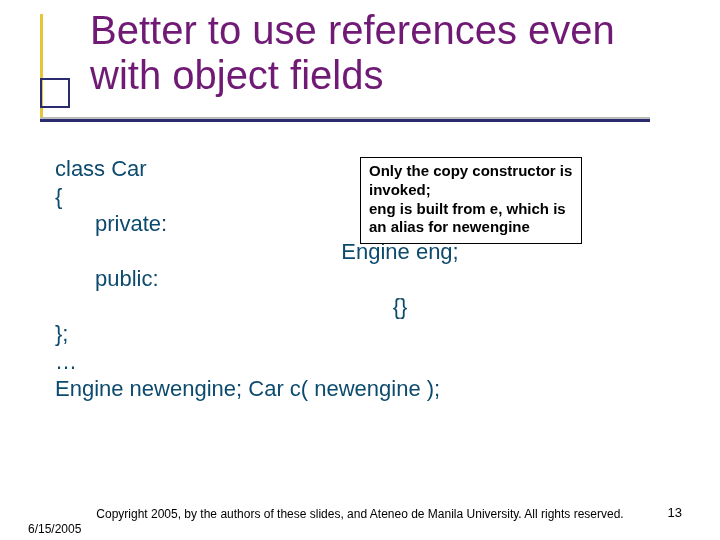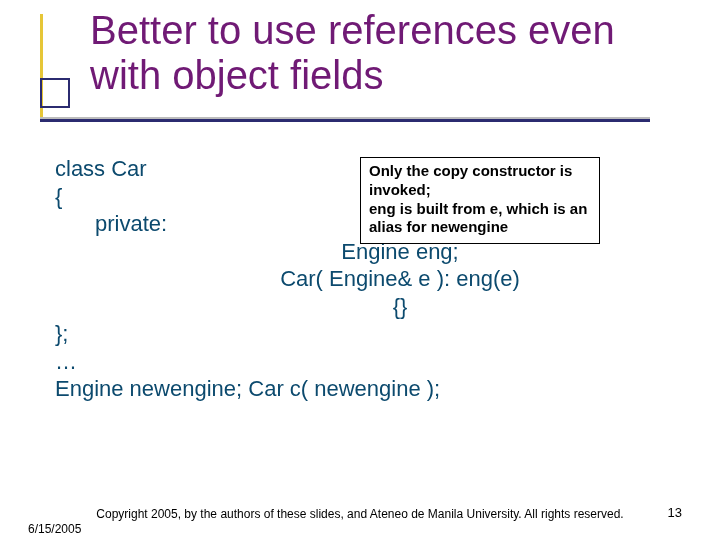--- a/index.html
+++ b/index.html
@@ -72,21 +72,21 @@
     font-size: 22px;
     line-height: 1.25;
     color: #0c4a6e;
   }
   .body .indent1 { padding-left: 40px; }
   .body .indent2 { padding-left: 80px; text-align: center; }
   .callout {
     position: absolute;
     left: 360px;
     top: 157px;
-    width: 240px;
+    width: 222px;
     border: 1.5px solid #000;
     padding: 4px 8px 6px 8px;
     font-family: Tahoma, Verdana, sans-serif;
     font-size: 15px;
     font-weight: bold;
     line-height: 1.25;
     box-sizing: border-box;
     background: #fff;
   }
   .footer-date {
@@ -127,21 +127,21 @@
     <div class="title-text">Better to use references even with object fields</div>
   </div>
   <div class="title-underline-grey"></div>
   <div class="title-underline-navy"></div>
 
   <div class="body">
     <div>class Car</div>
     <div>{</div>
     <div class="indent1">private:</div>
     <div class="indent2">Engine eng;</div>
-    <div class="indent2">Car( Engine&amp; e ): eng(e)</div>
+    <div class="indent1">public:</div>
     <div class="indent2">{}</div>
     <div>};</div>
     <div>…</div>
     <div>Engine newengine;  Car c( newengine );</div>
   </div>
 
   <div class="callout">
     <div>Only the copy constructor is invoked;</div>
     <div>eng is built from e, which is an alias for newengine</div>
   </div>

